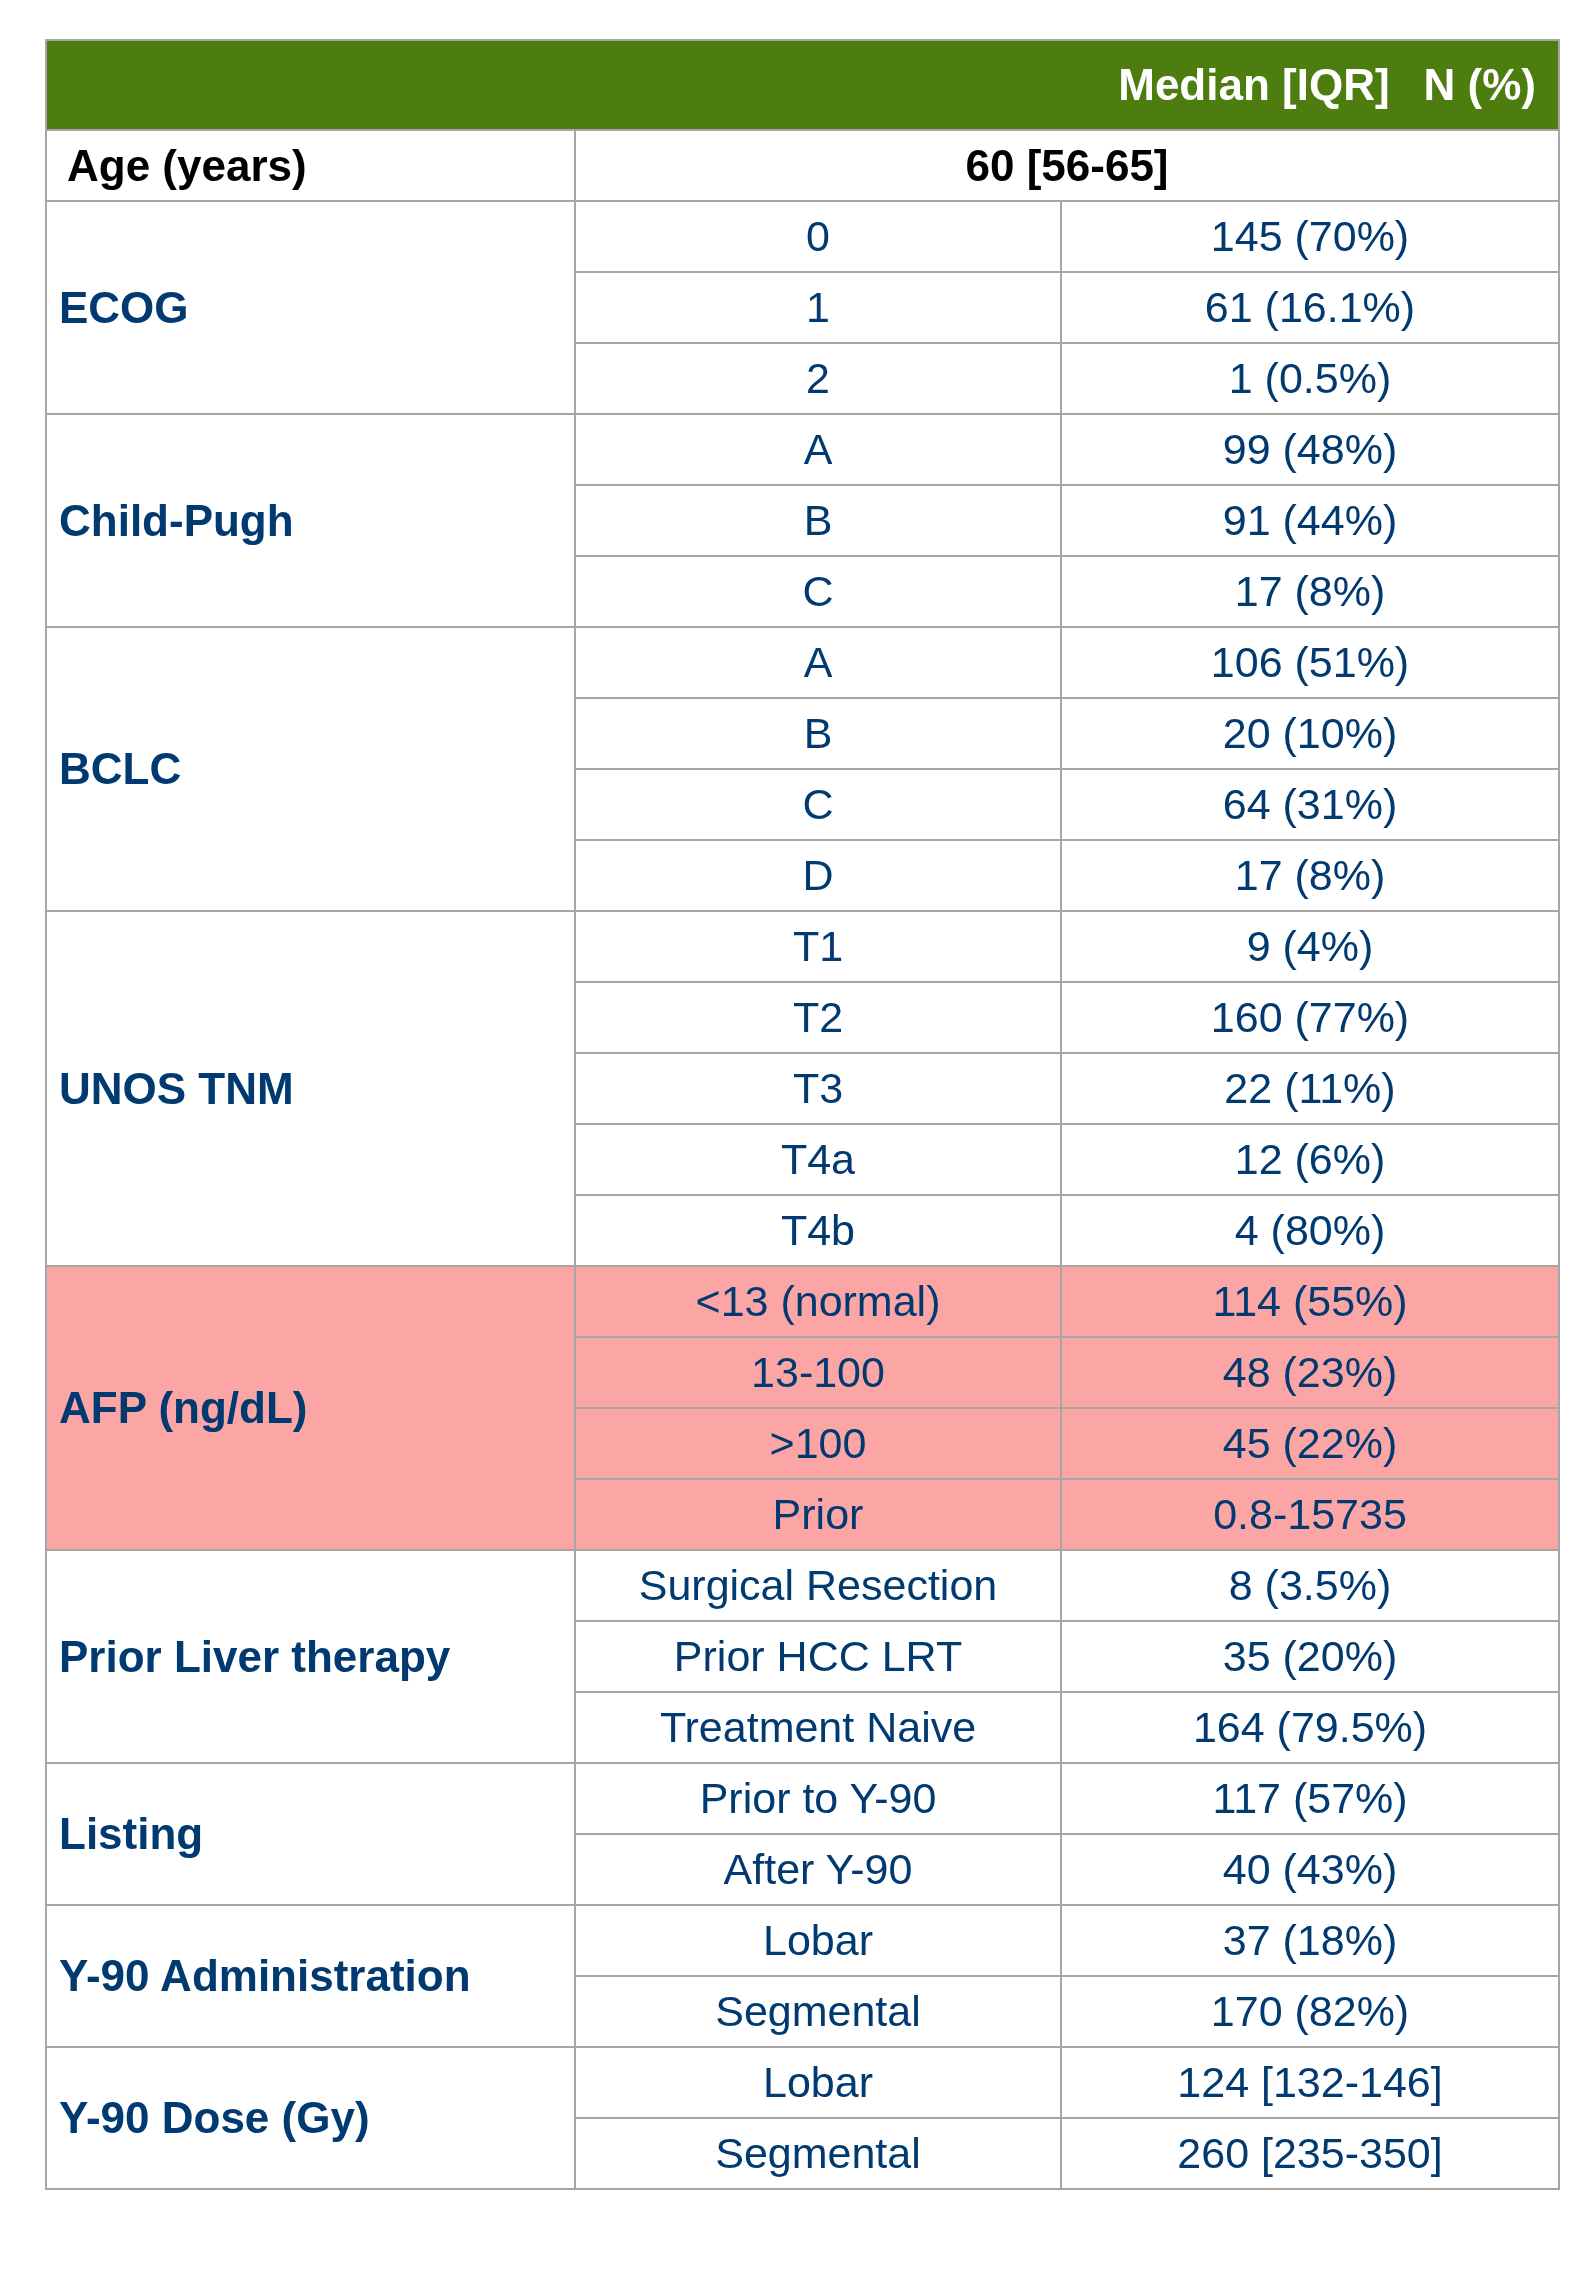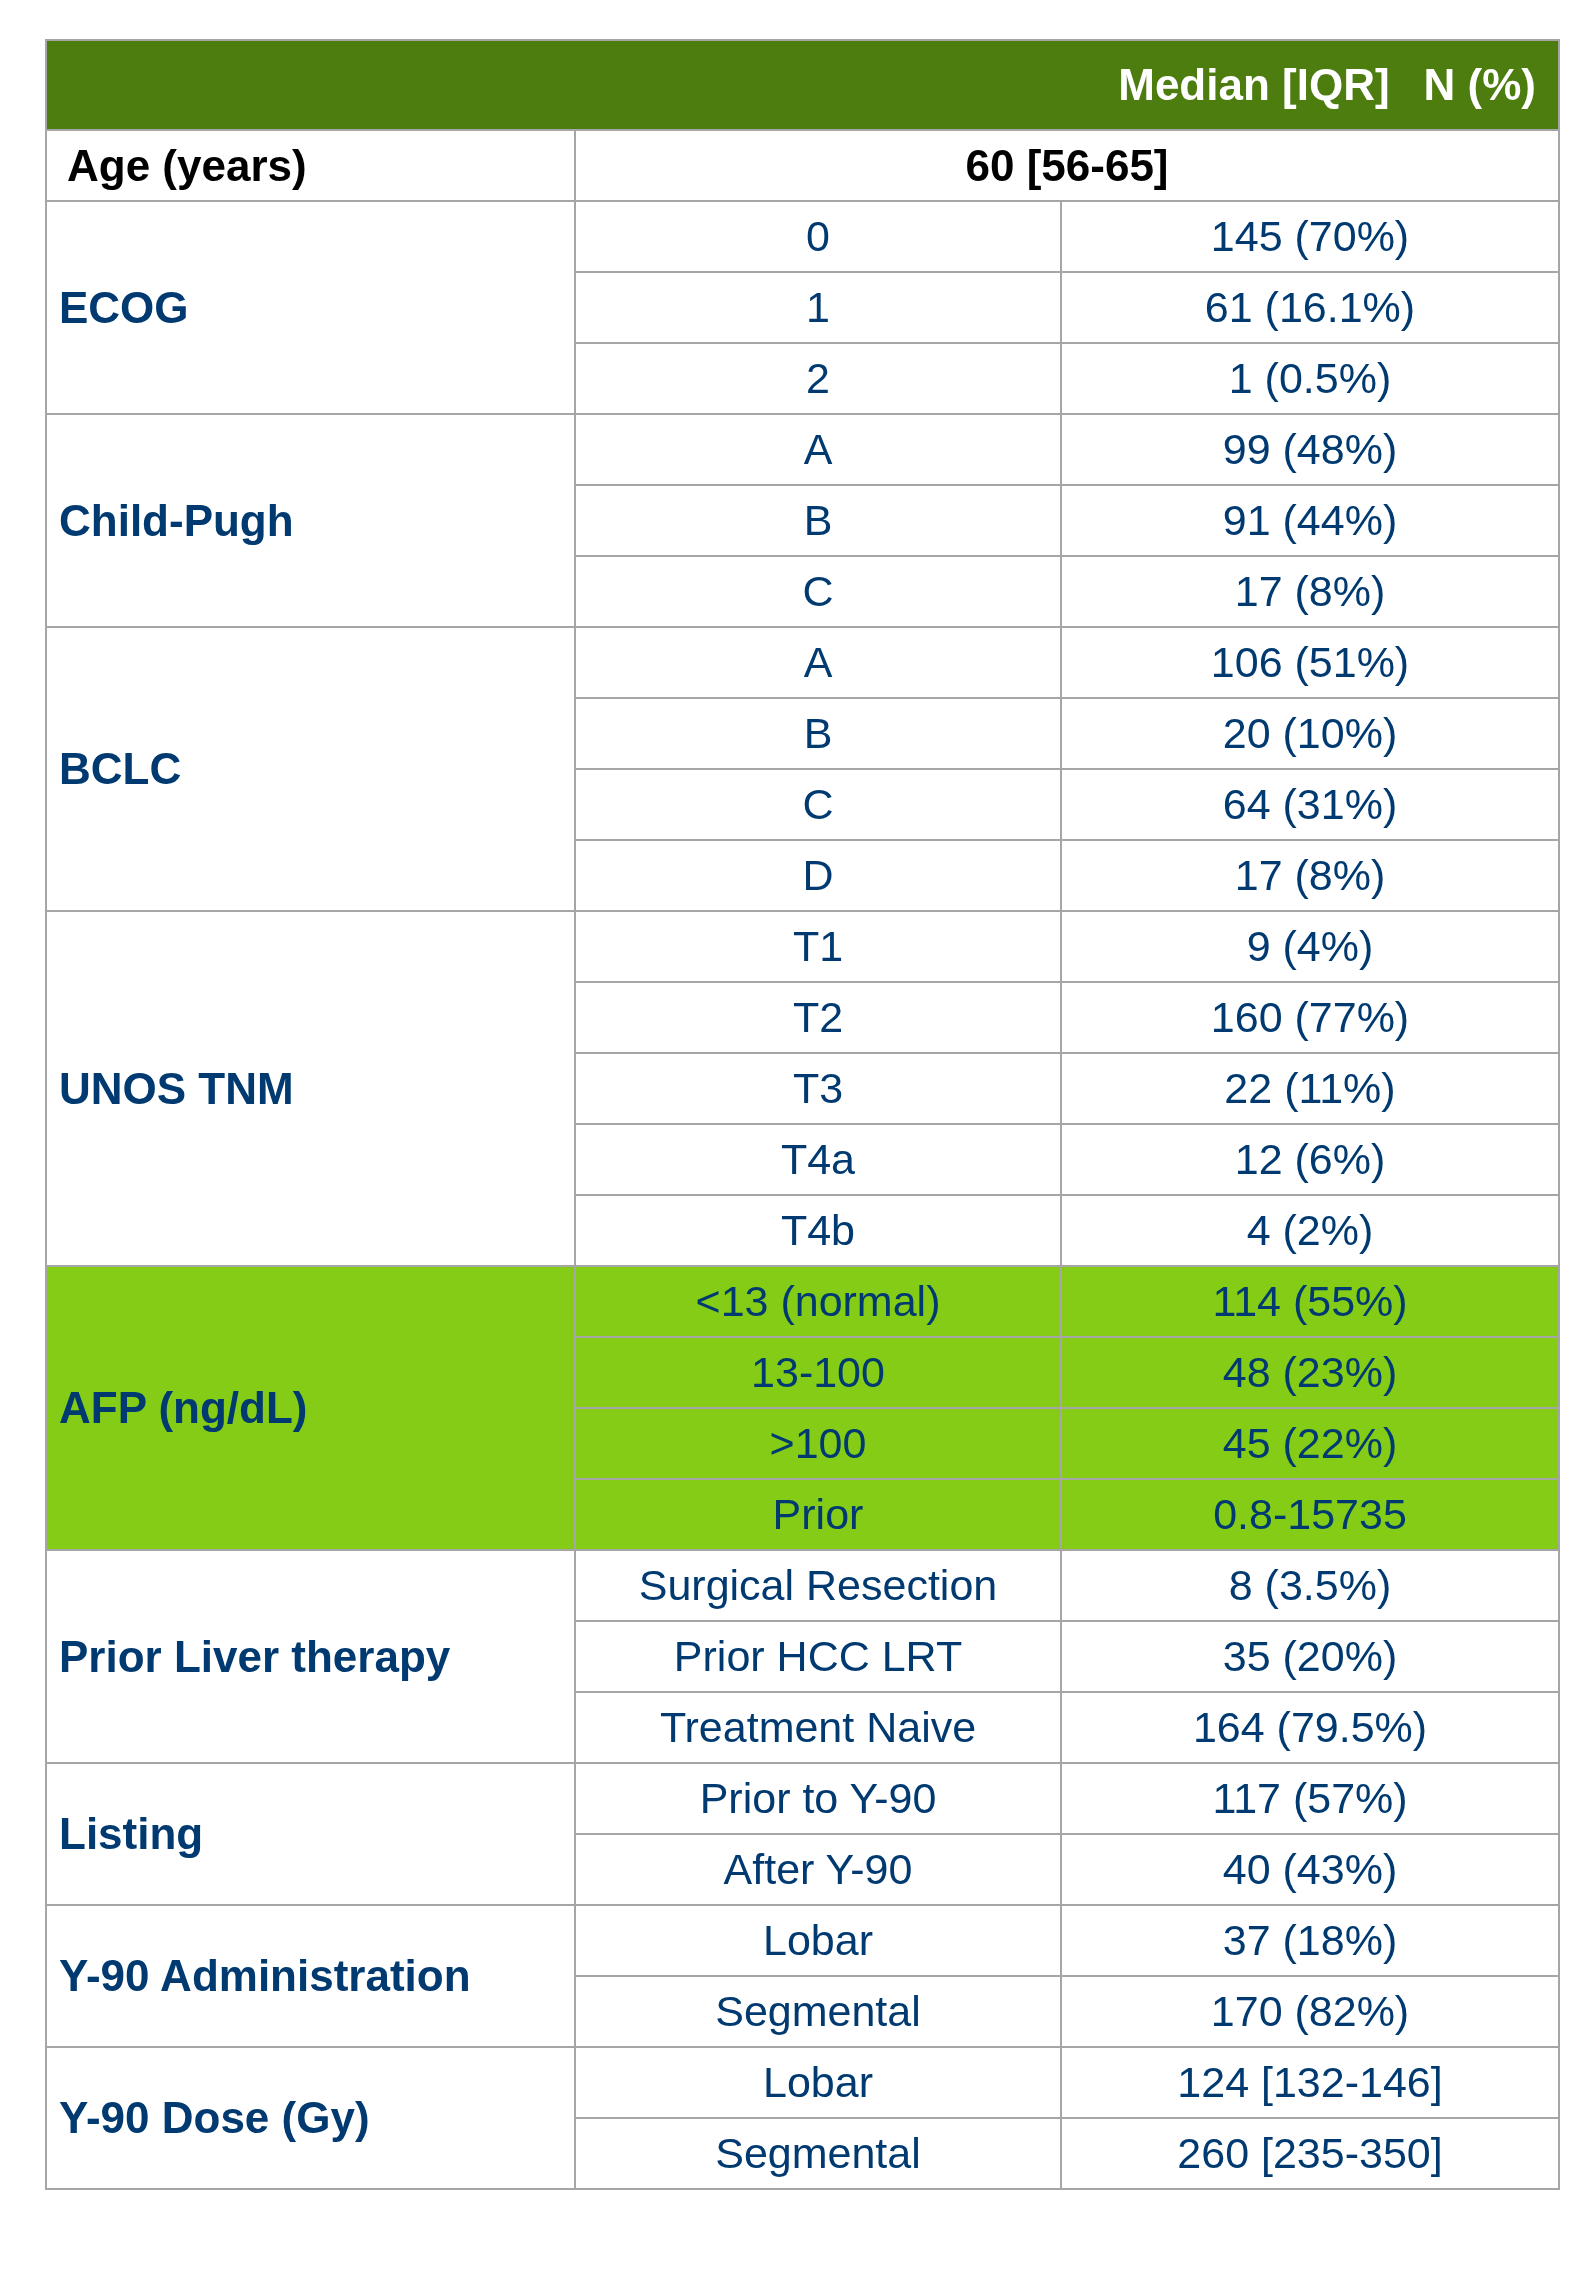--- a/index.html
+++ b/index.html
@@ -55,21 +55,21 @@
   }
   .age td.lbl { text-align: left; padding-left: 20px; }
 
   td.group {
     text-align: left;
     padding-left: 12px;
     font-weight: bold;
     font-size: 44px;
     color: #003a70;
   }
-  tr.afp td { background: #84cc16; }
+  tr.afp td { background: #fca5a5; }
 </style>
 </head>
 <body>
 
 <table class="tbl">
   <colgroup>
       <col class="c1">
       <col class="c2">
       <col class="c3">
     </colgroup>
@@ -142,21 +142,21 @@
     <tr>
       <td>T3</td>
       <td>22 (11%)</td>
     </tr>
     <tr>
       <td>T4a</td>
       <td>12 (6%)</td>
     </tr>
     <tr>
       <td>T4b</td>
-      <td>4 (2%)</td>
+      <td>4 (80%)</td>
     </tr>
 
     <tr class="afp">
       <td rowspan="4" class="group">AFP (ng/dL)</td>
       <td>&lt;13 (normal)</td>
       <td>114 (55%)</td>
     </tr>
     <tr class="afp">
       <td>13-100</td>
       <td>48 (23%)</td>

